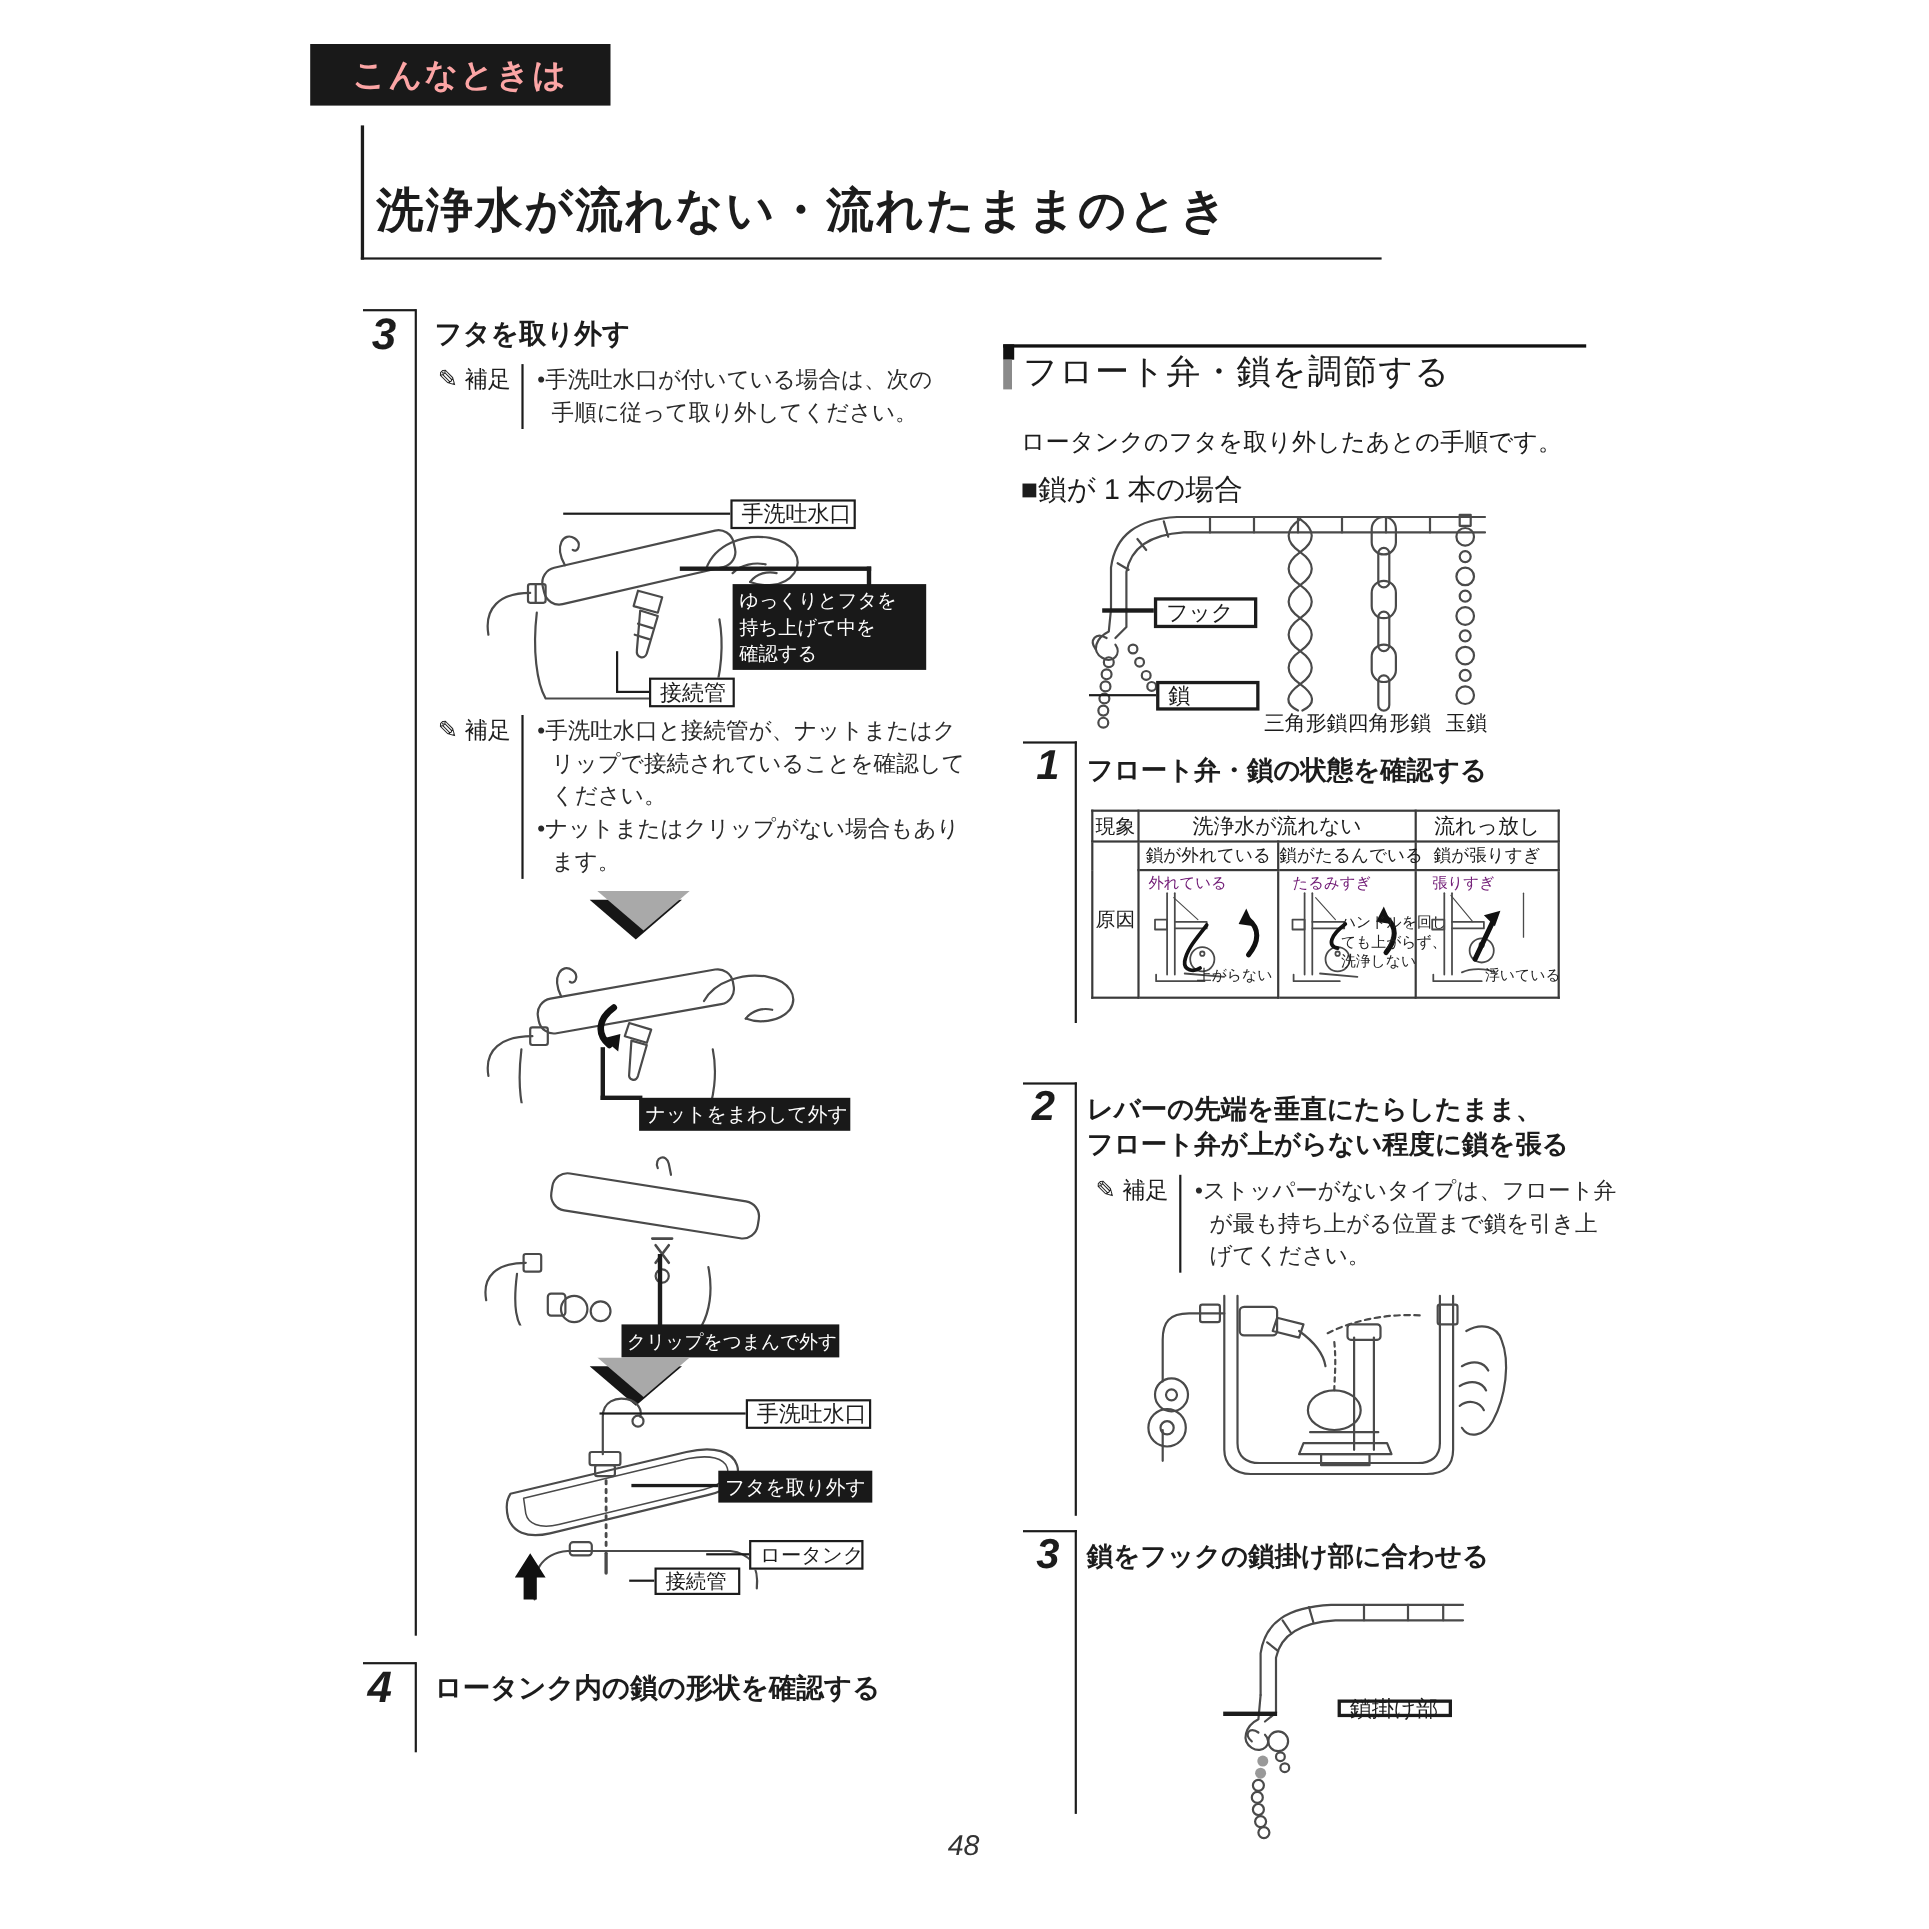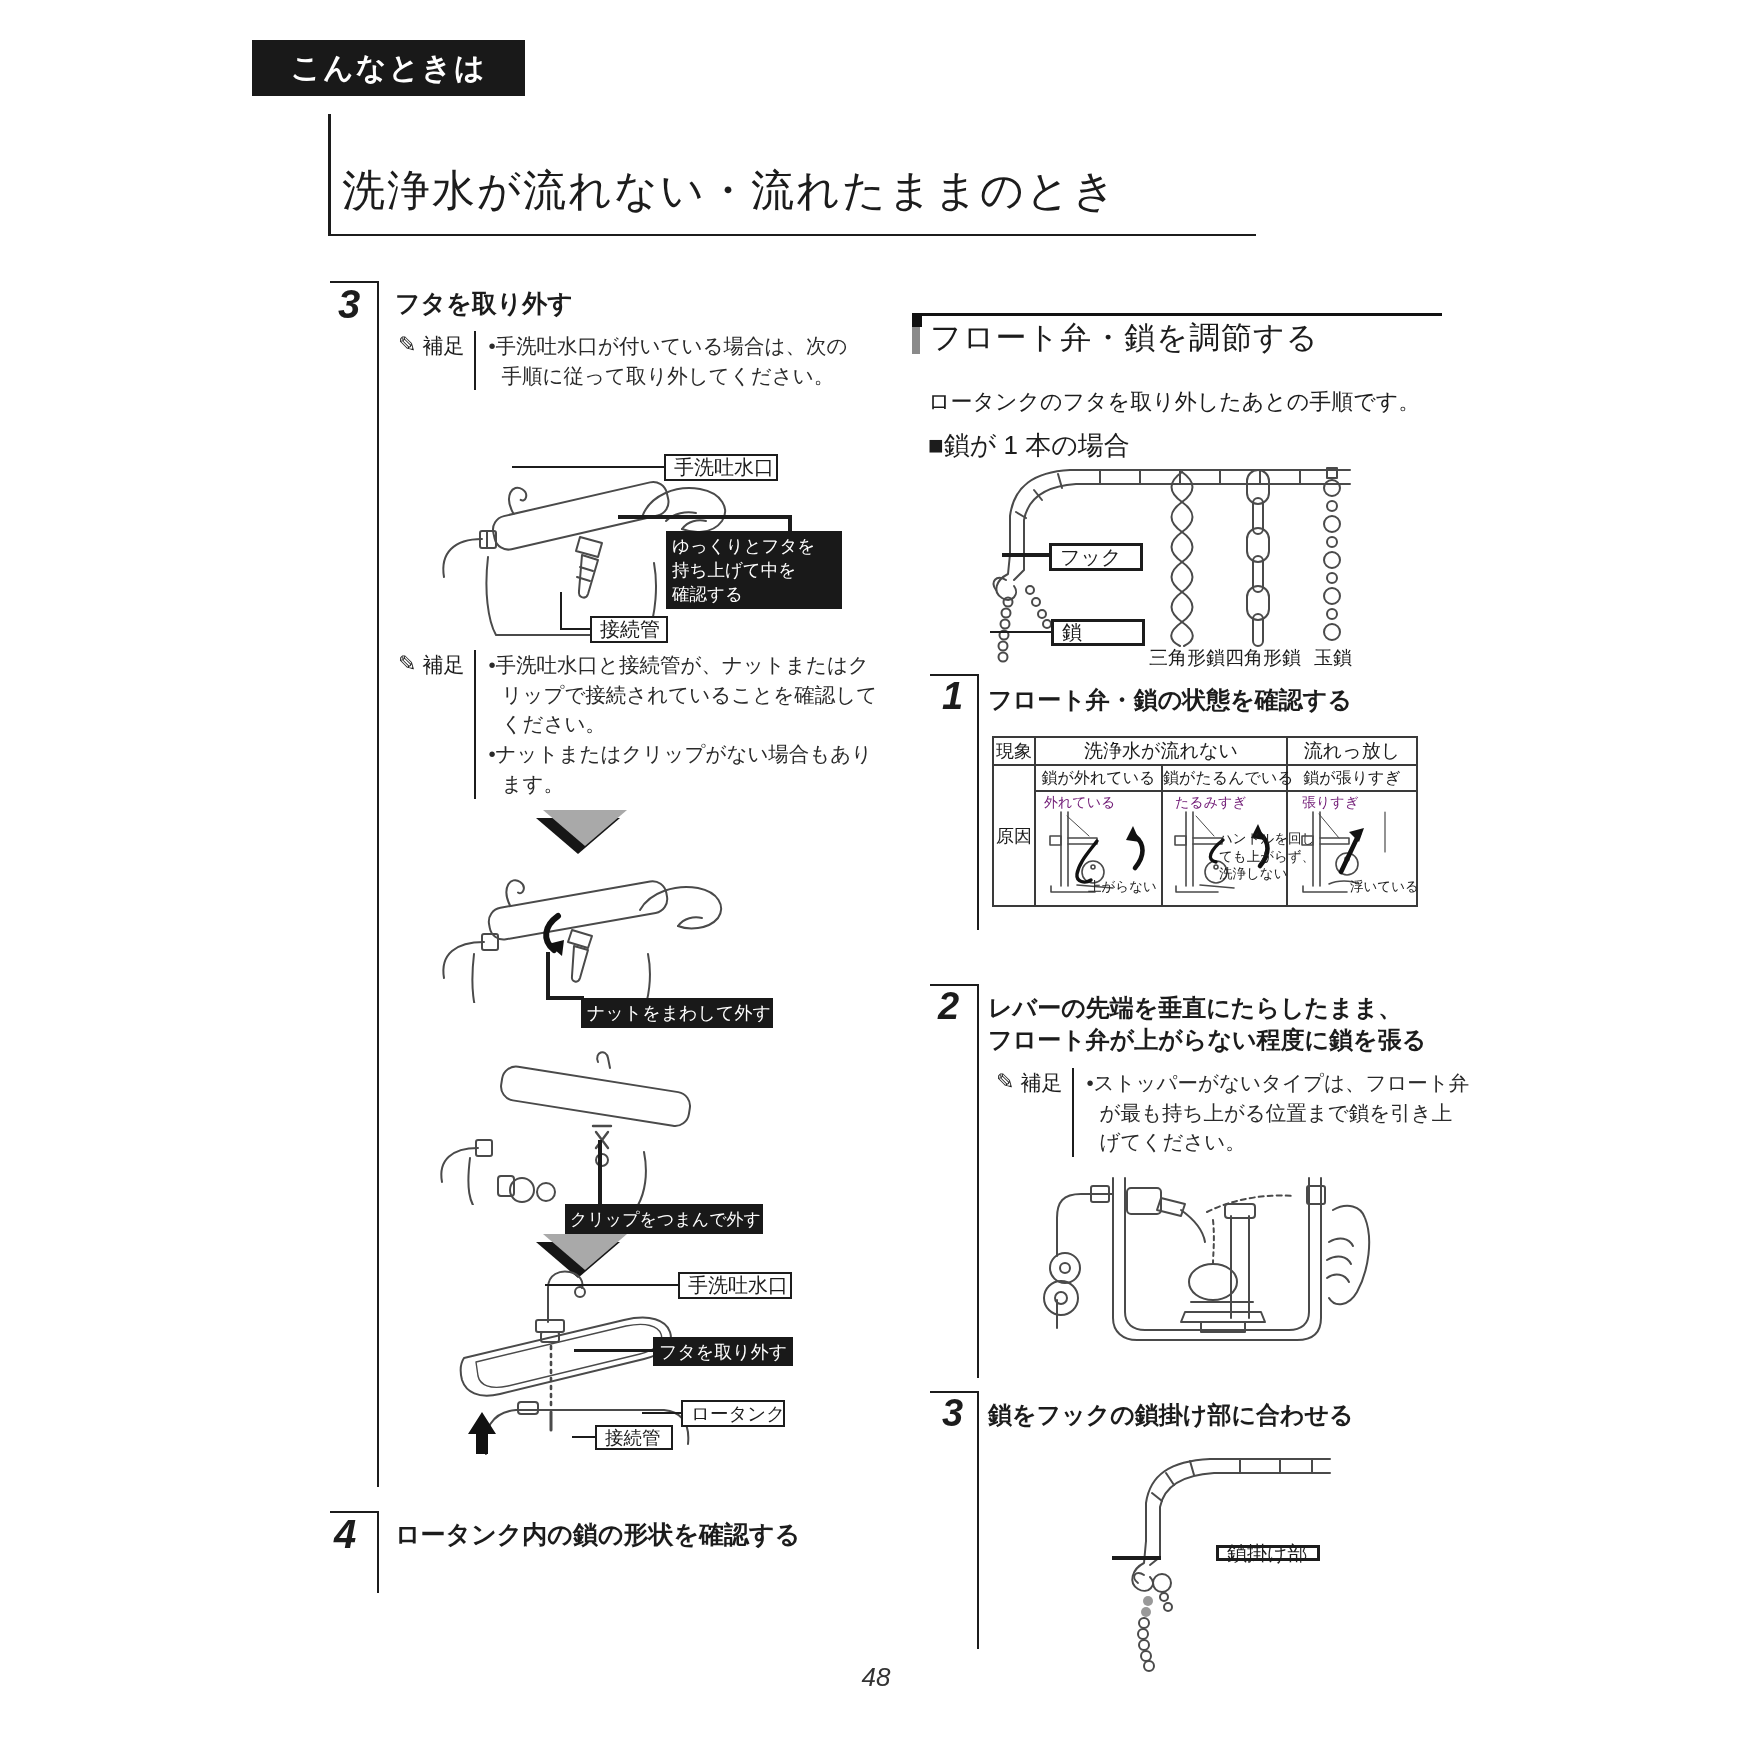--- a/index.html
+++ b/index.html
@@ -1,20 +1,20 @@
 <!DOCTYPE html>
 <html><head>
 <meta charset="utf-8">
 <style>
   * { box-sizing: border-box; margin: 0; padding: 0; }
   body { font-family: "Liberation Sans", sans-serif; color: #1c1c1c; background: #fff; }
   #canvas { position: relative; width: 1754px; height: 1754px; background: #fff; overflow: hidden; }
   .abs { position: absolute; }
-  .tab { background:#191919; color:#ffffff; font-weight:bold; font-size:30px; display:flex; align-items:center; justify-content:center; letter-spacing:2px; }
-  .title { font-size:43px; font-weight:400; letter-spacing:2px; white-space:nowrap; }
+  .tab { background:#191919; color:#fca5a5; font-weight:bold; font-size:30px; display:flex; align-items:center; justify-content:center; letter-spacing:2px;margin-left:30px; }
+  .title { font-size:43px; font-weight:700; letter-spacing:2px; white-space:nowrap; }
   .rule-h { background:#1c1c1c; height:2px; }
   .rule-v { background:#1c1c1c; width:2px; }
   .lead { background:#1c1c1c; position:absolute; }
   .stepnum { font-style:italic; font-weight:bold; font-size:40px; line-height:1; }
   .stephead { font-weight:bold; font-size:25px; white-space:nowrap; }
   .note { display:flex; align-items:stretch; }
   .pencil { font-size:22px; line-height:1.3; margin-right:6px; }
   .note-label { font-size:21px; margin-right:10px; white-space:nowrap; line-height:1.4; }
   .note-bar { width:2px; background:#1c1c1c; margin-right:12px; }
   .note-text { font-size:20.5px; line-height:1.45; color:#2a2a2a; }

